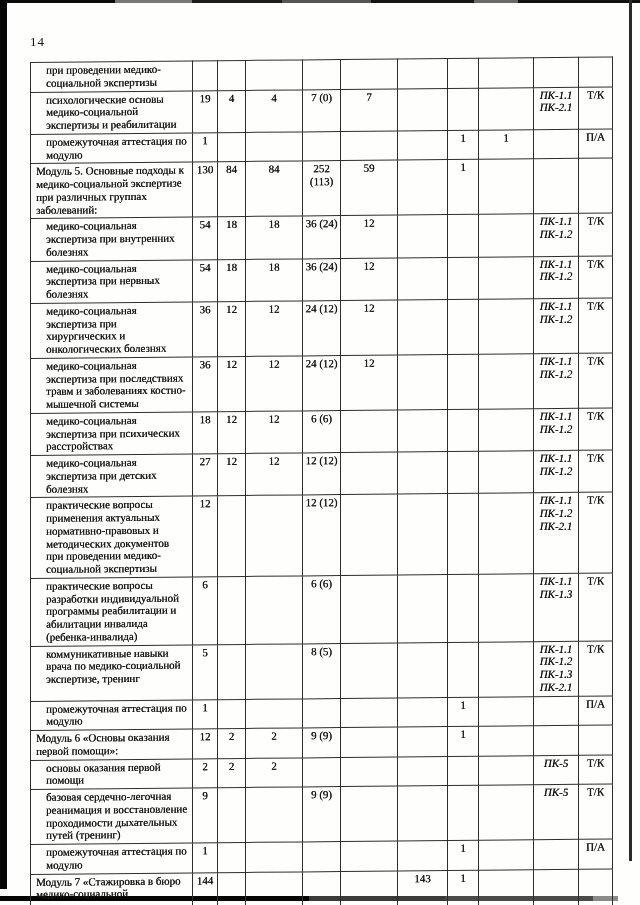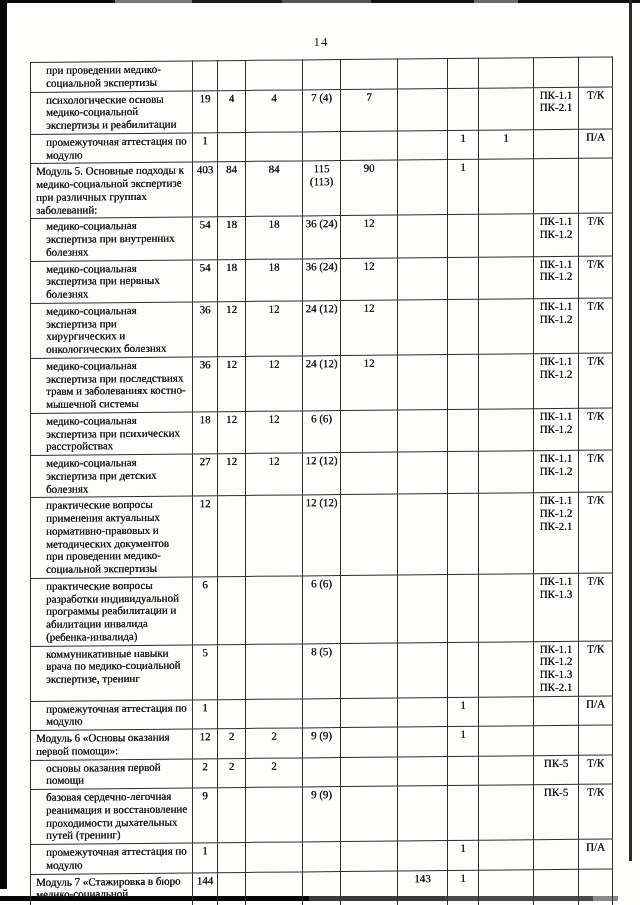--- a/index.html
+++ b/index.html
@@ -11,39 +11,39 @@
   }
   
   .edge-top{position:absolute;left:0;top:0;width:640px;height:3px;
     background:linear-gradient(to right,#0a0a0a 0 18%,#777 18% 30%,#1d1d1d 30% 44%,#555 44% 58%,#161616 58% 74%,#6a6a6a 74% 81%,#111 81% 100%);}
   .edge-left{position:absolute;left:0;top:0;width:7px;height:889px;background:#070707;}
   .edge-right{position:absolute;left:629px;top:0;width:3px;height:861px;background:#2a2a2a;}
   .edge-bottom{position:absolute;left:0;top:896px;width:618px;height:5px;
     background:linear-gradient(to right,#050505 0 50%,#3a3a3a 50% 72%,#4a4a4a 72% 96%,#8a8a8a 96% 100%);}
   .page-number{
     position:absolute;left:30px;top:34px;width:582px;
-    text-align:center;font-size:13px;letter-spacing:1px;
+    text-align:left;font-size:13px;letter-spacing:1px;
   }
   .tbl-wrap{
     position:absolute;left:30px;top:62px;width:582px;
     transform:skewY(-0.55deg);transform-origin:0 0;
   }
   table{border-collapse:collapse;table-layout:fixed;width:582px;}
   td{
     border:1px solid #2e2e2e;
     vertical-align:top;
     font-size:11px;line-height:1.16;
     padding:1px 2px 2px 2px;
     overflow:hidden;
     text-shadow:0.2px 0 0 currentColor;
   }
   td.name{text-align:left;padding-left:5px;padding-right:4px;}
   td.name.indent{padding-left:15px;}
   td.num,td.comp,td.form{text-align:center;}
-  td.comp{padding-left:1px;padding-right:1px;}
+  td.comp{padding-left:1px;padding-right:1px;font-style:italic;}
 </style>
 </head>
 <body>
 
 <div class="edge-top"></div>
 <div class="edge-left"></div>
 <div class="edge-right"></div>
 <div class="edge-bottom"></div>
 
 <div class="page-number">14</div>
@@ -75,21 +75,21 @@
           <td class="num"></td>
           <td class="num"></td>
           <td class="comp"></td>
           <td class="form"></td>
         </tr>
         <tr>
           <td class="name indent">психологические основы медико-социальной экспертизы и реабилитации</td>
           <td class="num">19</td>
           <td class="num">4</td>
           <td class="num">4</td>
-          <td class="num">7 (4)</td>
+          <td class="num">7 (0)</td>
           <td class="num">7</td>
           <td class="num"></td>
           <td class="num"></td>
           <td class="num"></td>
           <td class="comp">
             <div>ПК-1.1</div>
             <div>ПК-2.1</div>
           </td>
           <td class="form">Т/К</td>
         </tr>
@@ -101,25 +101,25 @@
           <td class="num"></td>
           <td class="num"></td>
           <td class="num"></td>
           <td class="num">1</td>
           <td class="num">1</td>
           <td class="comp"></td>
           <td class="form">П/А</td>
         </tr>
         <tr>
           <td class="name">Модуль 5. Основные подходы к медико-социальной экспертизе при различных группах заболеваний:</td>
-          <td class="num">403</td>
+          <td class="num">130</td>
           <td class="num">84</td>
           <td class="num">84</td>
-          <td class="num">115 (113)</td>
-          <td class="num">90</td>
+          <td class="num">252 (113)</td>
+          <td class="num">59</td>
           <td class="num"></td>
           <td class="num">1</td>
           <td class="num"></td>
           <td class="comp"></td>
           <td class="form"></td>
         </tr>
         <tr>
           <td class="name indent">медико-социальная экспертиза при внутренних болезнях</td>
           <td class="num">54</td>
           <td class="num">18</td>

